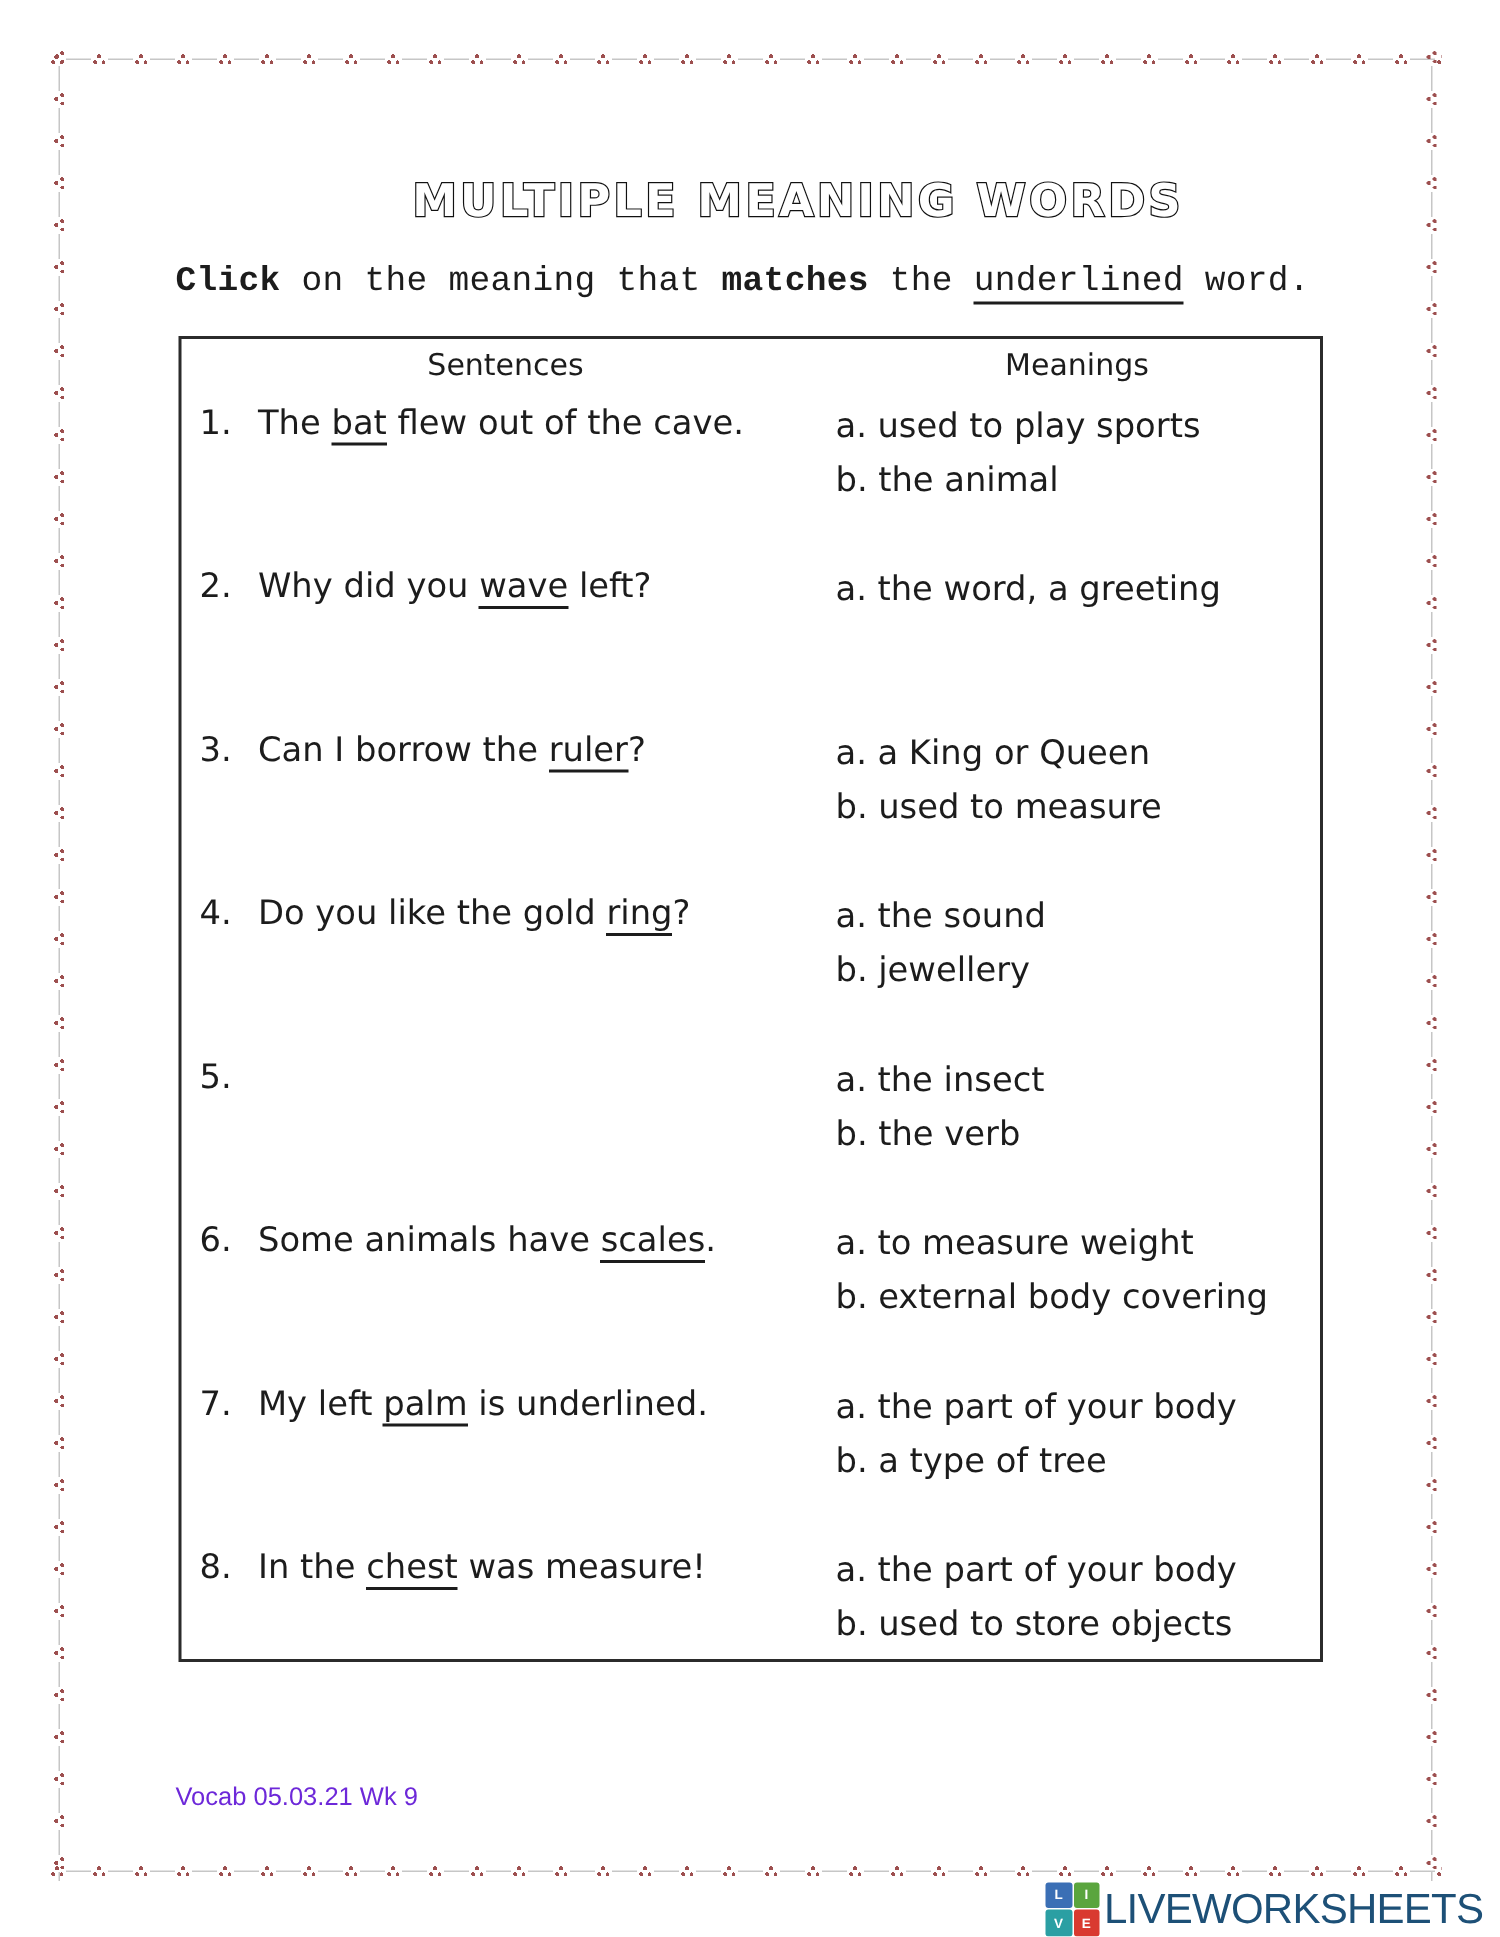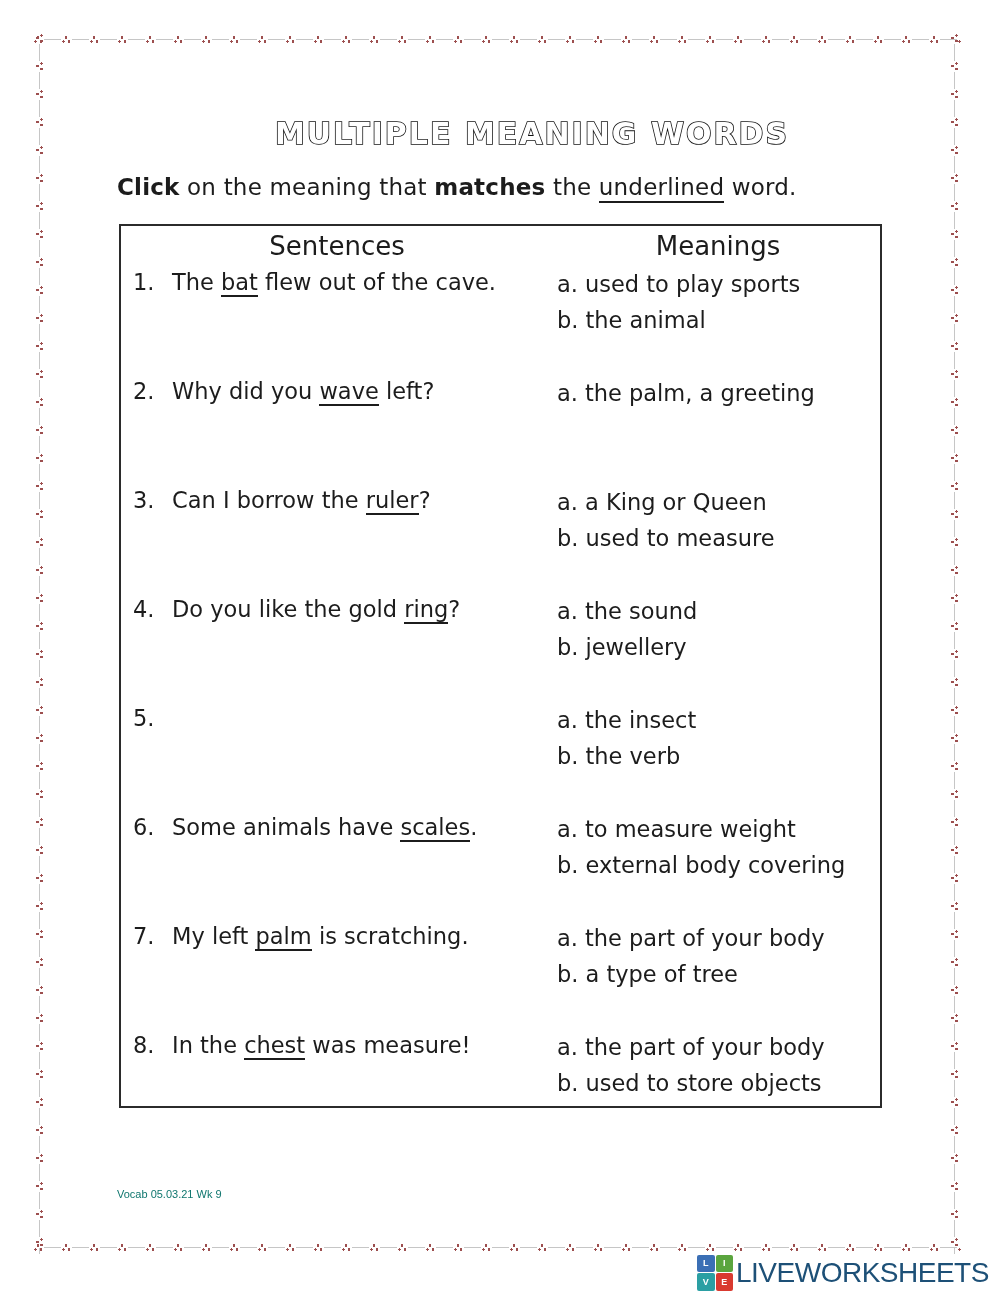--- a/index.html
+++ b/index.html
@@ -51,49 +51,49 @@
   #edge-left{left:34px;top:34px;height:1220px;}
   #edge-right{left:949px;top:34px;height:1220px;}
 
   
   .title-wrap{position:absolute;left:0;top:108px;width:1000px;text-align:center;margin-left:32px;}
   .title-wrap svg{display:block;margin:0 auto;}
 
   
   .instruction{
     position:absolute;left:117px;top:174px;width:800px;
-    font-size:23px;letter-spacing:0.2px;
+    font-size:23px;letter-spacing:0.2px;font-family:Liberation Mono, monospace;
   }
   .instruction b{font-weight:700;}
   .instruction .u{border-bottom:2px solid var(--ink);padding-bottom:1px;}
 
   
   .sheet-table{
     position:absolute;left:119px;top:224px;width:763px;height:884px;
     border:2px solid #2b2b2b;background:#fff;
   }
-  .col-head{position:absolute;top:5px;font-size:26px;text-align:center;}
+  .col-head{position:absolute;top:5px;font-size:20px;text-align:center;}
   #head-sentences{left:0;width:432px;}
   #head-meanings{left:436px;width:322px;}
 
   .row{position:absolute;left:0;right:0;height:100px;}
   .sentence{
     position:absolute;left:12px;top:0;width:424px;
     font-size:22.5px;display:flex;
   }
   .sentence .num{width:39px;flex:none;}
   .sentence .u{border-bottom:2px solid var(--ink);padding-bottom:0px;}
   .meanings{position:absolute;left:436px;top:0;width:322px;font-size:22.5px;}
   .opt{height:36px;line-height:30px;cursor:pointer;white-space:nowrap;}
   .opt .opt-label{margin-right:7px;}
 
   
   .footer-note{
     position:absolute;left:117px;top:1188px;
-    font-family:"Liberation Sans",sans-serif;font-size:11px;color:#0f766e;
+    font-family:"Liberation Sans",sans-serif;font-size:17px;color:#6d28d9;
   }
 
   
   .brand{
     position:absolute;left:697px;top:1254px;height:37px;
     display:flex;align-items:center;
   }
   .brand-icon{
     width:36px;height:36px;flex:none;
     display:grid;grid-template-columns:1fr 1fr;grid-template-rows:1fr 1fr;gap:1px;
@@ -146,21 +146,21 @@
           <div class="opt"><span class="opt-label">a.</span><span>used to play sports</span></div>
           <div class="opt"><span class="opt-label">b.</span><span>the animal</span></div>
         </div>
       </div>
       <div class="row" style="top: 152px;">
         <div class="sentence">
           <span class="num">2.</span>
           <span><span>Why did you </span><span class="u">wave</span><span> left?</span></span>
         </div>
         <div class="meanings">
-          <div class="opt"><span class="opt-label">a.</span><span>the palm, a greeting</span></div>
+          <div class="opt"><span class="opt-label">a.</span><span>the word, a greeting</span></div>
         </div>
       </div>
       <div class="row" style="top: 261px;">
         <div class="sentence">
           <span class="num">3.</span>
           <span><span>Can I borrow the </span><span class="u">ruler</span><span>?</span></span>
         </div>
         <div class="meanings">
           <div class="opt"><span class="opt-label">a.</span><span>a King or Queen</span></div>
           <div class="opt"><span class="opt-label">b.</span><span>used to measure</span></div>
@@ -191,21 +191,21 @@
           <span><span>Some animals have </span><span class="u">scales</span><span>.</span></span>
         </div>
         <div class="meanings">
           <div class="opt"><span class="opt-label">a.</span><span>to measure weight</span></div>
           <div class="opt"><span class="opt-label">b.</span><span>external body covering</span></div>
         </div>
       </div>
       <div class="row" style="top: 697px;">
         <div class="sentence">
           <span class="num">7.</span>
-          <span><span>My left </span><span class="u">palm</span><span> is scratching.</span></span>
+          <span><span>My left </span><span class="u">palm</span><span> is underlined.</span></span>
         </div>
         <div class="meanings">
           <div class="opt"><span class="opt-label">a.</span><span>the part of your body</span></div>
           <div class="opt"><span class="opt-label">b.</span><span>a type of tree</span></div>
         </div>
       </div>
       <div class="row" style="top: 806px;">
         <div class="sentence">
           <span class="num">8.</span>
           <span><span>In the </span><span class="u">chest</span><span> was measure!</span></span>

